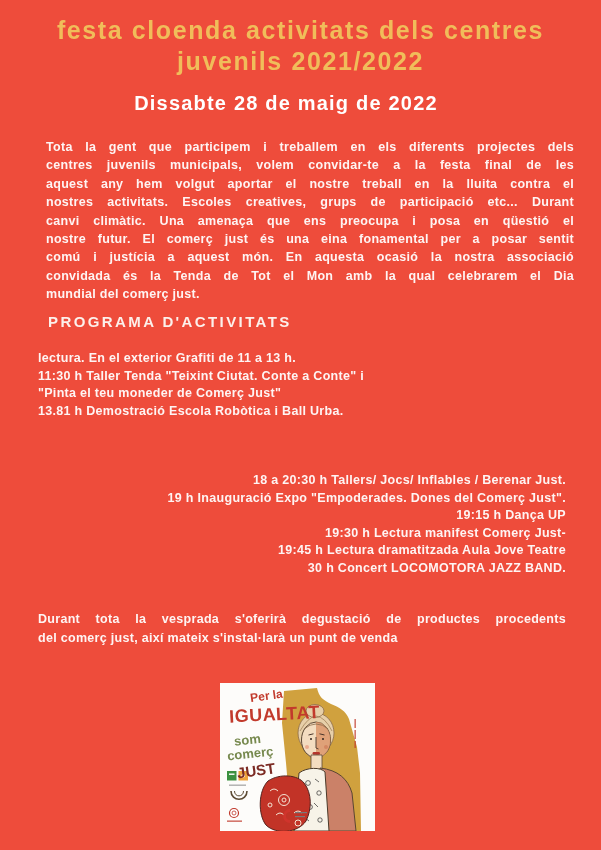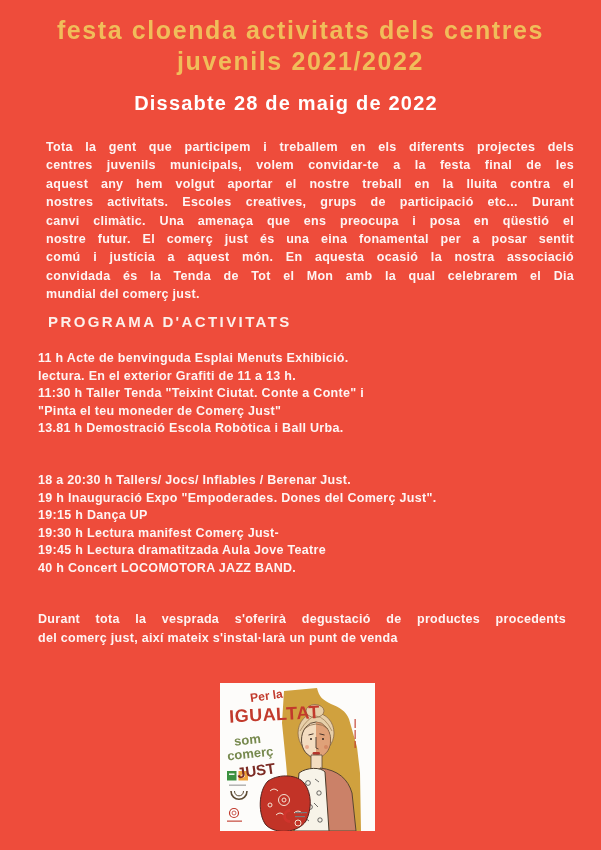--- a/index.html
+++ b/index.html
@@ -16,21 +16,21 @@
     position:absolute;top:92px;left:0;width:572px;text-align:center;
     color:#FFFFFF;font-size:20px;letter-spacing:1.2px;
   }
   .textblock{
     position:absolute;left:38px;width:528px;
     color:rgba(255,255,255,0.94);font-size:12.5px;letter-spacing:.3px;
   }
   .intro{top:138px;line-height:18.4px;margin-left:8px;}
   .prog{line-height:17.5px;}
   .prog1{top:350px;}
-  .prog2{top:472px;}
+  .prog2{top:472px;text-align:right;}
   .closing{top:610px;line-height:19px;}
   .line{white-space:normal;}
   .line.just{text-align:justify;text-align-last:justify;}
   .heading{
     position:absolute;top:313px;left:38px;
     color:#FCF0EB;font-size:15px;letter-spacing:2.4px;margin-left:10px;
   }
   .badge{position:absolute;left:220px;top:683px;width:155px;height:148px;}
   .badge svg{display:block;}
   .badge text{font-family:"Liberation Sans",sans-serif;font-weight:bold;}
@@ -55,34 +55,33 @@
     <div class="line just">canvi climàtic. Una amenaça que ens preocupa i posa en qüestió el</div>
     <div class="line just">nostre futur. El comerç just és una eina fonamental per a posar sentit</div>
     <div class="line just">comú i justícia a aquest món. En aquesta ocasió la nostra associació</div>
     <div class="line just">convidada és la Tenda de Tot el Mon amb la qual celebrarem el Dia</div>
     <div class="line">mundial del comerç just.</div>
   </div>
 
   <div class="heading">PROGRAMA D'ACTIVITATS</div>
 
   <div class="textblock prog prog1">
-    <div class="line">11 h Acte de benvinguda Esplai Menuts Exhibició.</div>
     <div class="line">lectura. En el exterior Grafiti de 11 a 13 h.</div>
     <div class="line">11:30 h Taller Tenda "Teixint Ciutat. Conte a Conte" i</div>
     <div class="line">"Pinta el teu moneder de Comerç Just"</div>
     <div class="line">13.81 h Demostració Escola Robòtica i Ball Urba.</div>
   </div>
 
   <div class="textblock prog prog2">
     <div class="line">18 a 20:30 h Tallers/ Jocs/ Inflables / Berenar Just.</div>
     <div class="line">19 h Inauguració Expo "Empoderades. Dones del Comerç Just".</div>
     <div class="line">19:15 h Dança UP</div>
     <div class="line">19:30 h Lectura manifest Comerç Just-</div>
     <div class="line">19:45 h Lectura dramatitzada Aula Jove Teatre</div>
-    <div class="line">40 h Concert LOCOMOTORA JAZZ BAND.</div>
+    <div class="line">30 h Concert LOCOMOTORA JAZZ BAND.</div>
   </div>
 
   <div class="textblock closing">
     <div class="line just">Durant tota la vesprada s'oferirà degustació de productes procedents</div>
     <div class="line">del comerç just, així mateix s'instal·larà un punt de venda</div>
   </div>
 
   <div class="badge">
     <svg width="155" height="148" viewBox="0 0 155 148" xmlns="http://www.w3.org/2000/svg">
 

